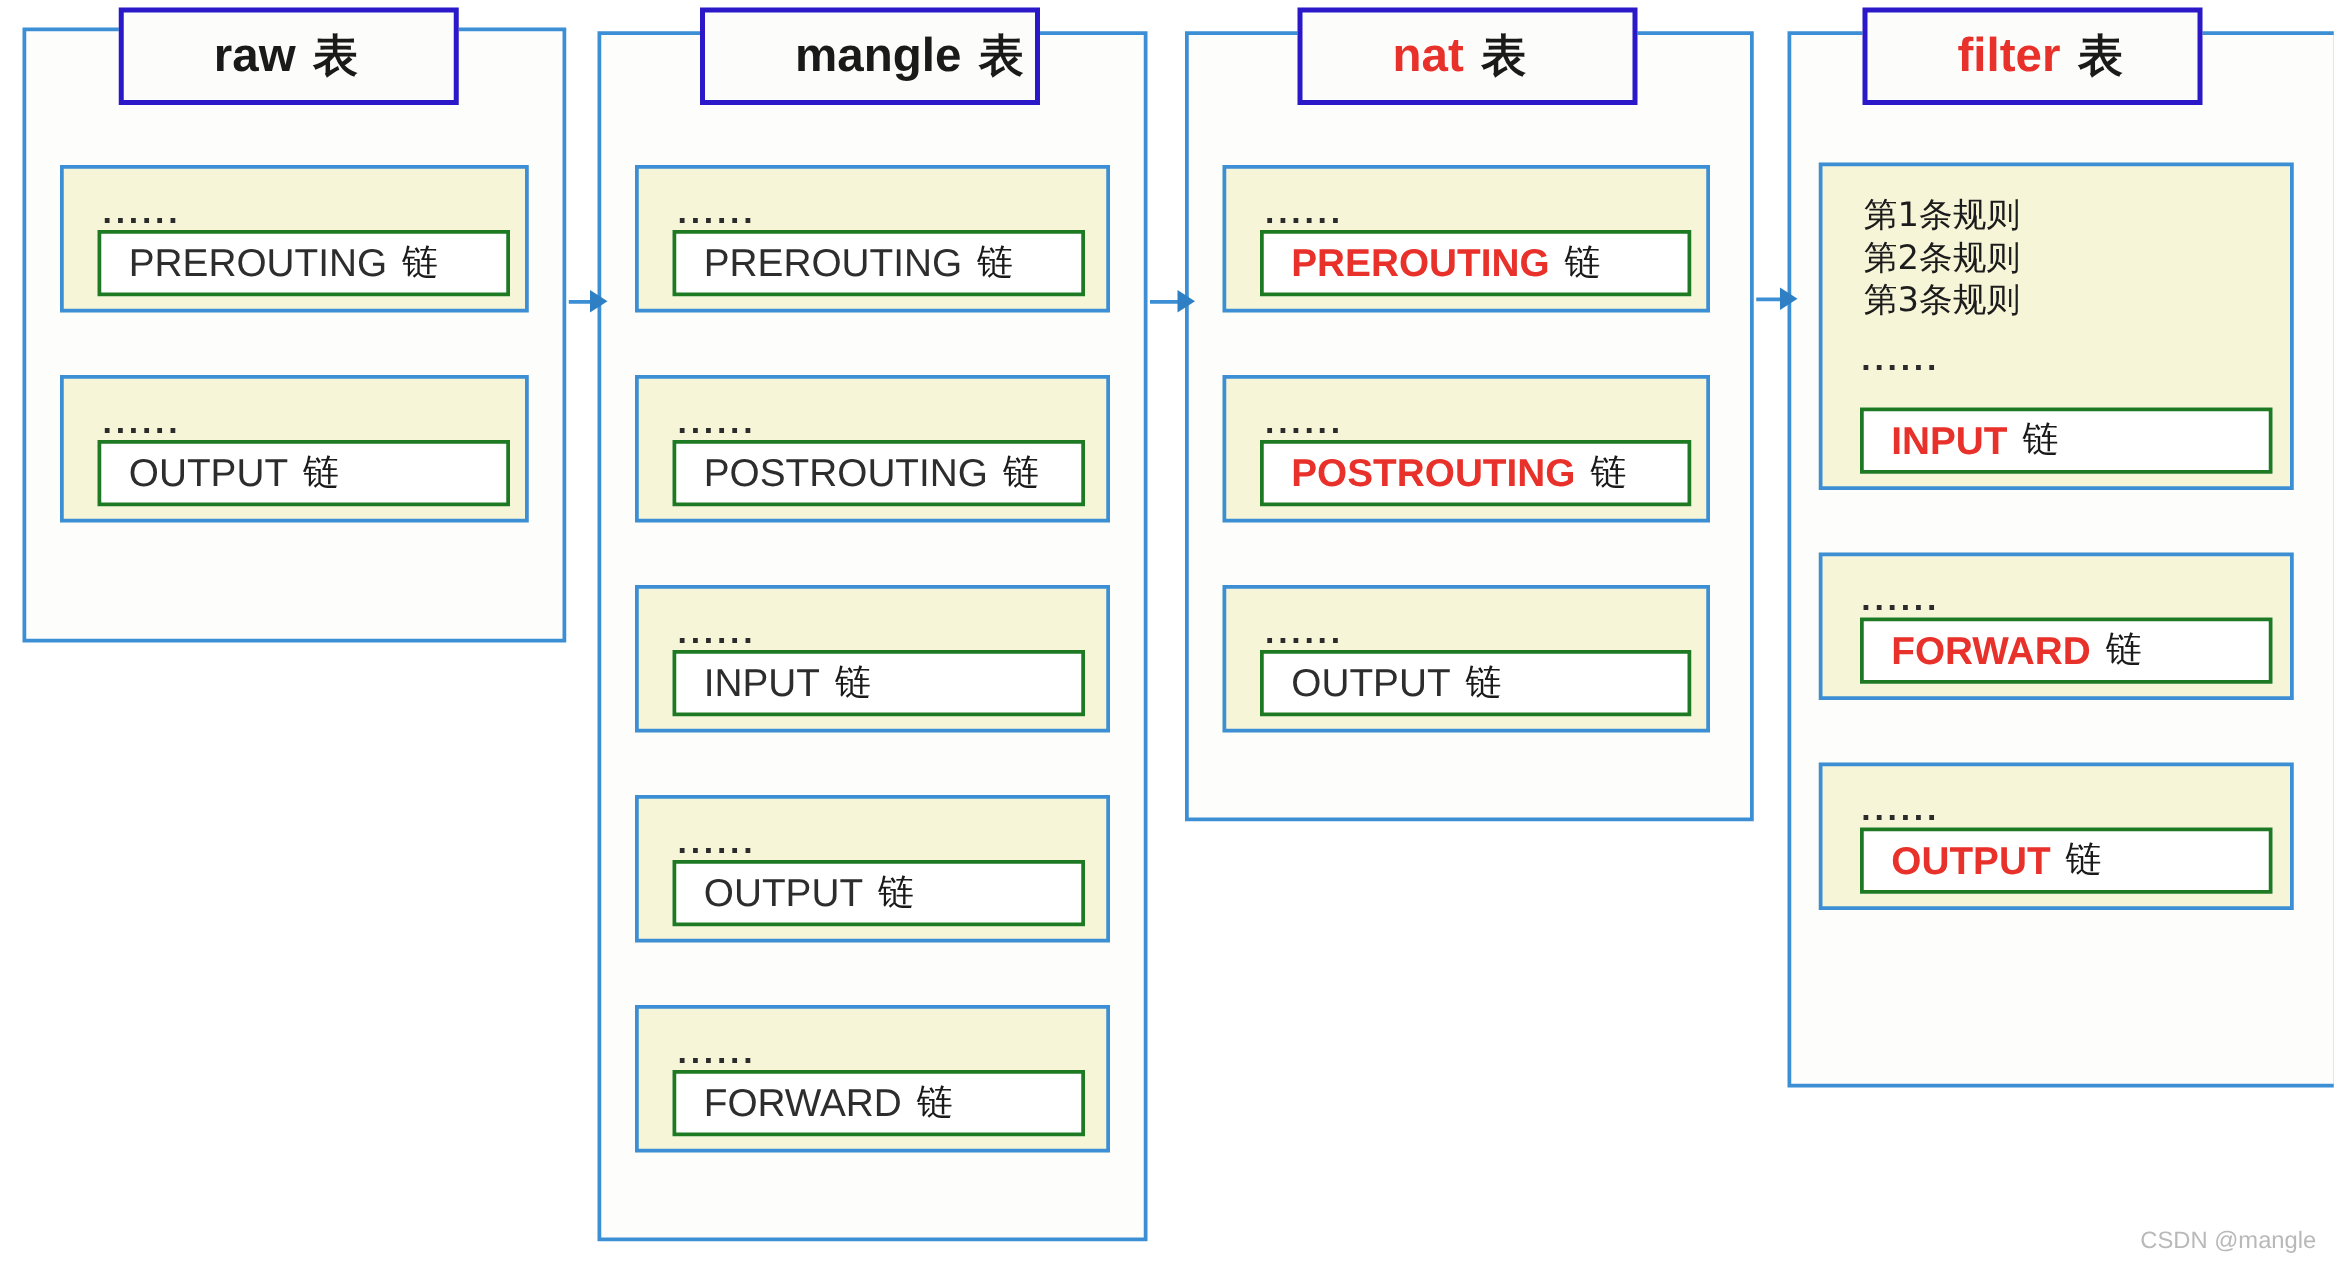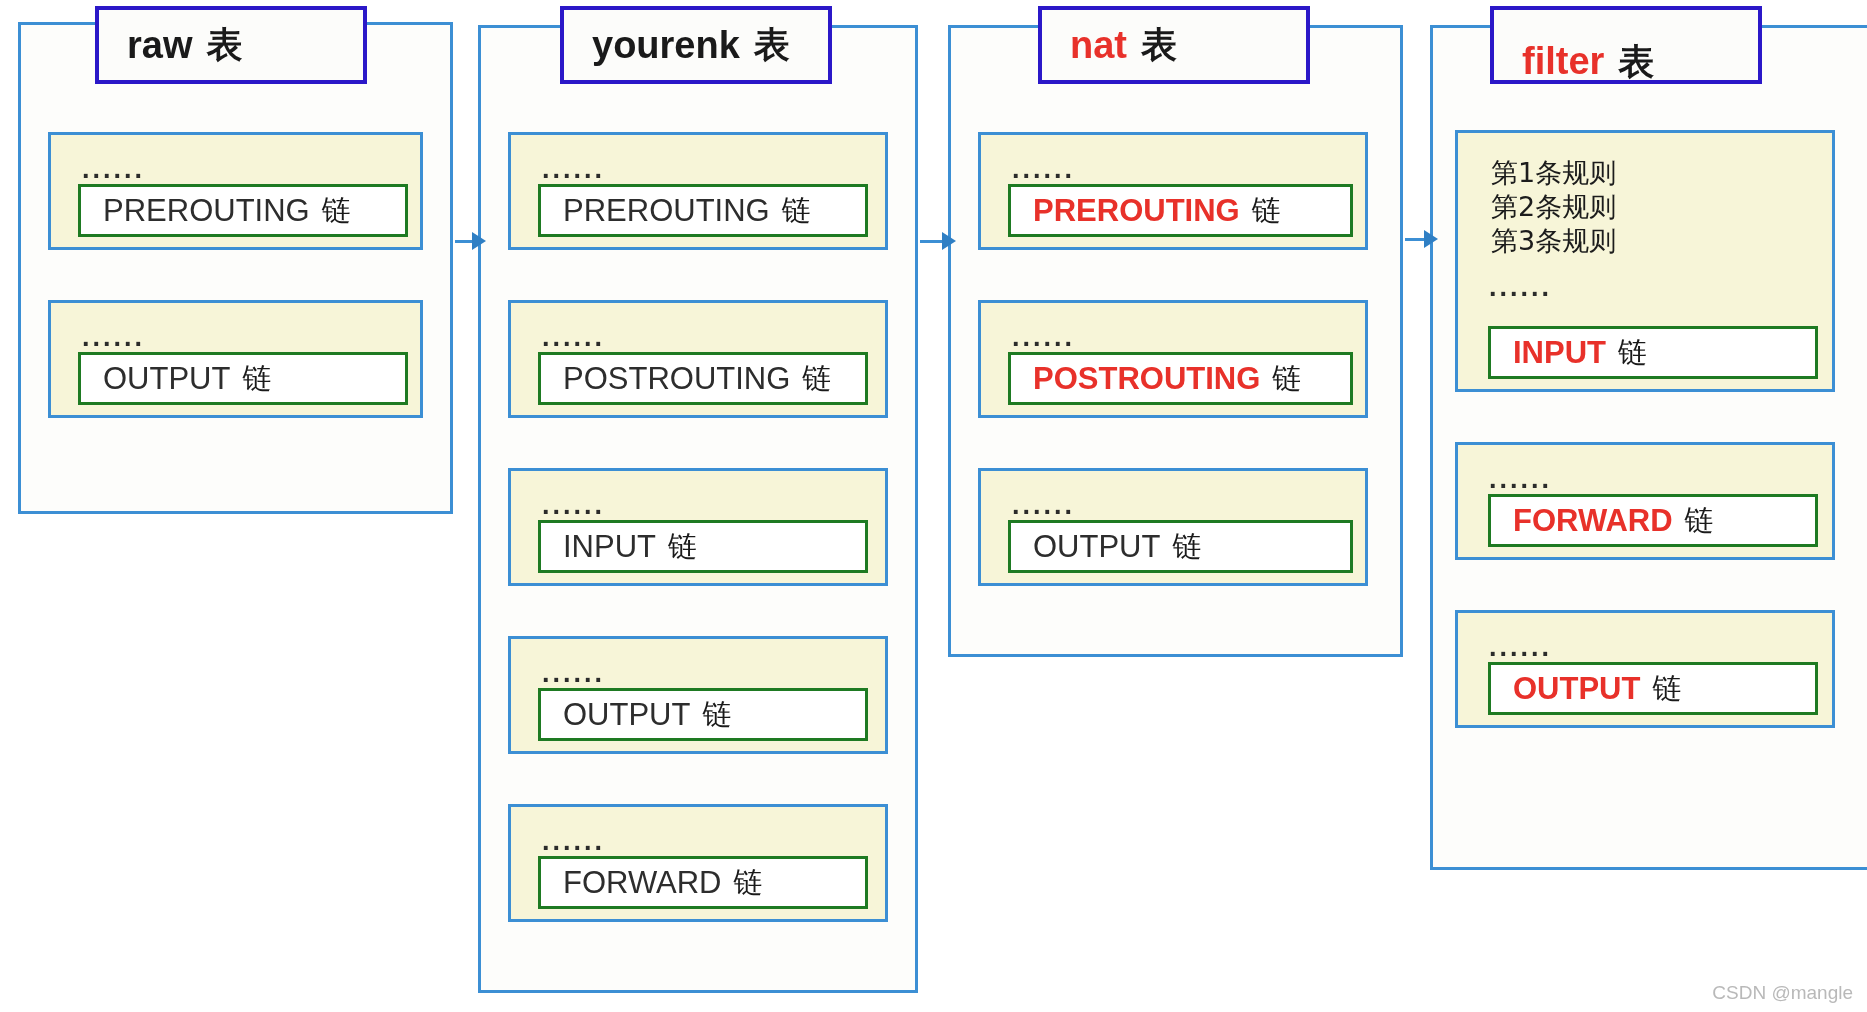--- a/index.html
+++ b/index.html
@@ -32,20 +32,21 @@
     display:flex;
     align-items:center;
     z-index:6;
   }
   .table-title .tname{
     font-size:38px;
     font-weight:bold;
     letter-spacing:0px;
     padding-left:28px;
     line-height:1;
+    margin-left:44px;
   }
   .table-title .tsuffix{
     font-size:36px;
     font-weight:bold;
     color:#1a1a1a;
     padding-left:14px;
     line-height:1;
   }
   .tname.black{color:#1a1a1a;}
   .tname.red{color:#e8312a;}
@@ -150,21 +151,21 @@
       <div class="chain-block" style="left: 48px; top: 300px; width: 375px; height: 118px;"></div>
       <div class="chain-dots" style="top: 324px; left: 82px; position: absolute; z-index: 5;">......</div>
       <div class="chain-name-box" style="left: 78px; top: 352px; width: 330px; height: 53px;">
         <span class="cn black">OUTPUT</span>
         <span class="cs">链</span>
       </div>
     </div>
     <div class="table-col">
       <div class="table-body" style="left: 478px; top: 25px; width: 440px; height: 968px;"></div>
       <div class="table-title" style="left: 560px; top: 6px; width: 272px; height: 78px;">
-        <span class="tname black">yourenk</span>
+        <span class="tname black">mangle</span>
         <span class="tsuffix">表</span>
       </div>
       <div class="chain-block" style="left: 508px; top: 132px; width: 380px; height: 118px;"></div>
       <div class="chain-dots" style="top: 156px; left: 542px; position: absolute; z-index: 5;">......</div>
       <div class="chain-name-box" style="left: 538px; top: 184px; width: 330px; height: 53px;">
         <span class="cn black">PREROUTING</span>
         <span class="cs">链</span>
       </div>
       <div class="chain-block" style="left: 508px; top: 300px; width: 380px; height: 118px;"></div>
       <div class="chain-dots" style="top: 324px; left: 542px; position: absolute; z-index: 5;">......</div>
@@ -211,21 +212,21 @@
       </div>
       <div class="chain-block" style="left: 978px; top: 468px; width: 390px; height: 118px;"></div>
       <div class="chain-dots" style="top: 492px; left: 1012px; position: absolute; z-index: 5;">......</div>
       <div class="chain-name-box" style="left: 1008px; top: 520px; width: 345px; height: 53px;">
         <span class="cn black">OUTPUT</span>
         <span class="cs">链</span>
       </div>
     </div>
     <div class="table-col">
       <div class="table-body" style="left: 1430px; top: 25px; width: 440px; height: 845px;"></div>
-      <div class="table-title" style="left: 1490px; top: 6px; width: 272px; height: 78px; align-items: flex-end;">
+      <div class="table-title" style="left: 1490px; top: 6px; width: 272px; height: 78px;">
         <span class="tname red">filter</span>
         <span class="tsuffix">表</span>
       </div>
       <div class="chain-block" style="left: 1455px; top: 130px; width: 380px; height: 262px;"></div>
       <div class="rule-lines" style="top: 156px; left: 1491px; position: absolute; z-index: 5;">
         <div>第1条规则</div>
         <div>第2条规则</div>
         <div>第3条规则</div>
       </div>
       <div class="chain-dots" style="top: 274px; left: 1489px; position: absolute; z-index: 5;">......</div>

